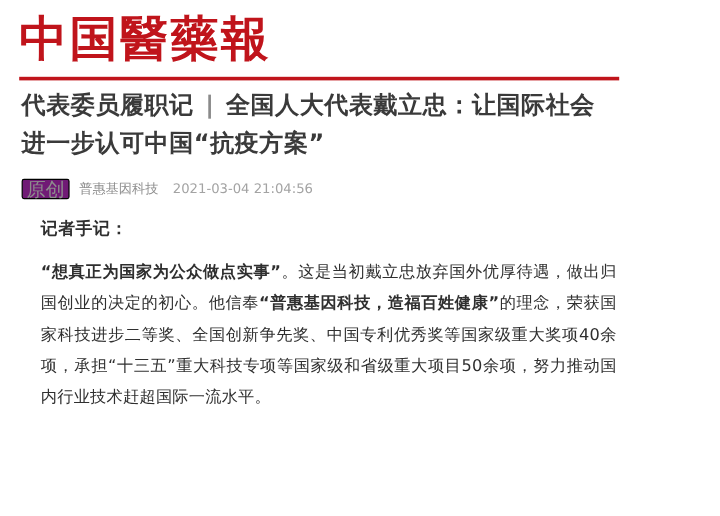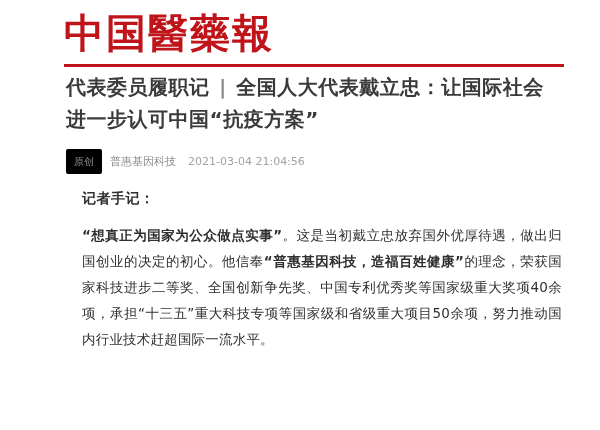--- a/index.html
+++ b/index.html
@@ -12,21 +12,20 @@
     background: #ffffff;
     font-family: "Liberation Sans", sans-serif;
     overflow: hidden;
   }
   .page {
     position: relative;
     width: 532px;
     height: 430px;
     box-sizing: border-box;
     background: #ffffff;
-    margin-left: 48px;
   }
 
   
   .masthead {
     padding: 10px 16px 0 16px;
     height: 62px;
     box-sizing: border-box;
   }
   .masthead-title {
     font-family: "DejaVu Serif", serif;
@@ -65,27 +64,27 @@
     margin: 14px 18px 0 18px;
     display: flex;
     align-items: center;
     gap: 8px;
     font-size: 11px;
     color: #8d8d8d;
     font-family: "DejaVu Sans", sans-serif;
   }
   .tag-original {
     display: inline-block;
-    border: 5px solid #000000;
+    border: 1px solid #000000;
     color: #8d8d8d;
-    font-size: 10px;
+    font-size: 16px;
     line-height: 13px;
     padding: 1px 3px;
     border-radius: 2px;
-    background: #000000;
+    background: #701a75;
     white-space: nowrap;
   }
   .byline-source {
     color: #8d8d8d;
   }
   .byline-time {
     color: #a3a3a3;
     margin-left: 4px;
   }
 

